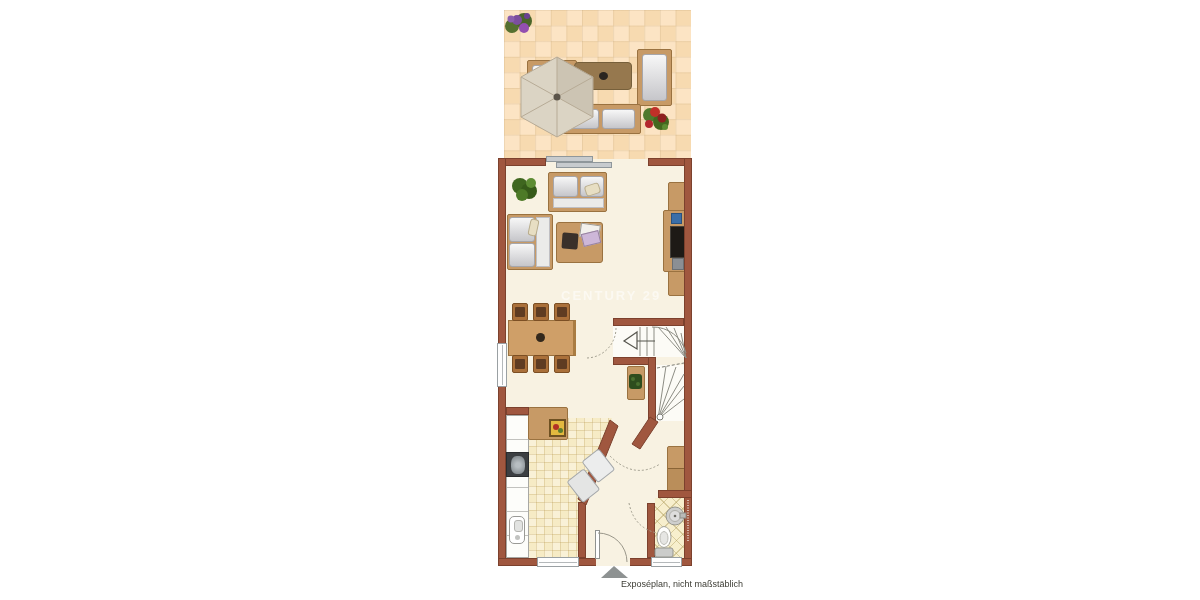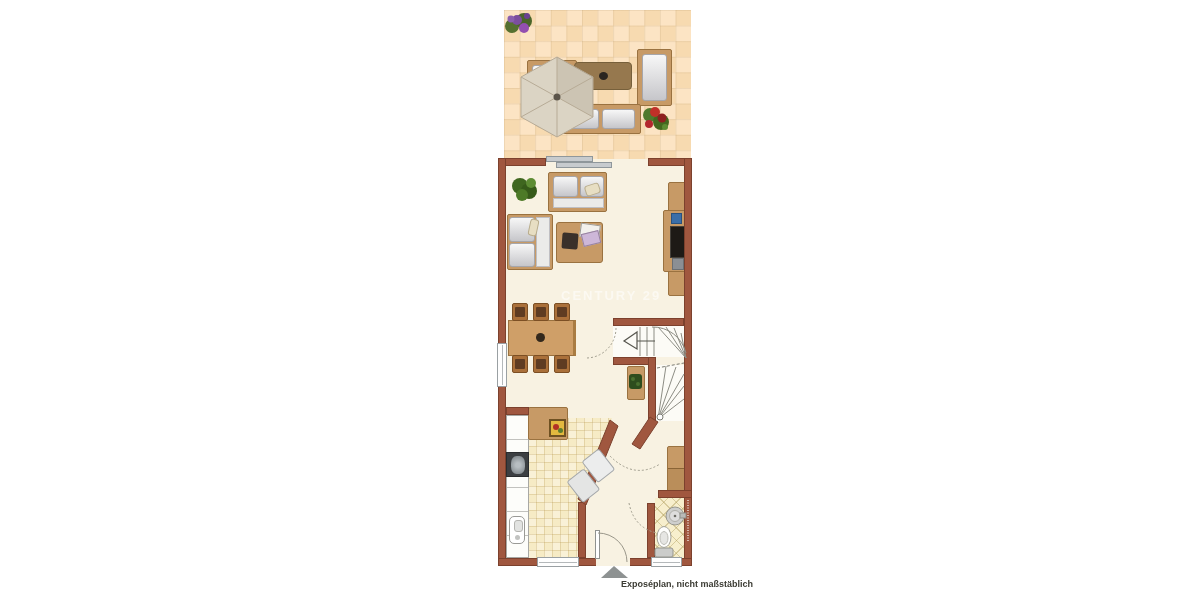--- a/index.html
+++ b/index.html
@@ -35,21 +35,21 @@
     background-size:8px 8px,8px 8px,16px 16px;
     clip-path:polygon(0px 26px,40px 26px,40px 4px,84px 4px,52px 90px,52px 144px,0px 144px);}
   #bath-tiles{position:absolute;left:655px;top:498px;width:30px;height:60px;z-index:5;
     background-color:#f7efcd;
     background-image:
       repeating-linear-gradient(45deg,rgba(165,145,75,0.38) 0 1px,transparent 1px 9px),
       repeating-linear-gradient(-45deg,rgba(165,145,75,0.38) 0 1px,transparent 1px 9px);}
   #left-counter{background-image:repeating-linear-gradient(180deg,transparent 0 23px,#c2c2be 23px 24px);}
   #watermark{position:absolute;left:561px;top:288px;z-index:60;font-size:13px;font-weight:bold;
     letter-spacing:2px;color:rgba(255,255,255,0.55);white-space:nowrap;}
-  #caption{position:absolute;left:621px;top:579px;z-index:60;font-size:9px;font-weight:bold;
+  #caption{position:absolute;left:621px;top:579px;z-index:60;font-size:9px;font-weight:normal;
     color:#3c3c34;white-space:nowrap;}
   #overlay{position:absolute;left:0;top:0;z-index:50;pointer-events:none;}
 </style>
 </head>
 <body>
 
 <div id="canvas">
 
   <div id="terrace"></div>
   <div class="wood" style="left:527px;top:60px;width:50px;height:44px;z-index:10;">

